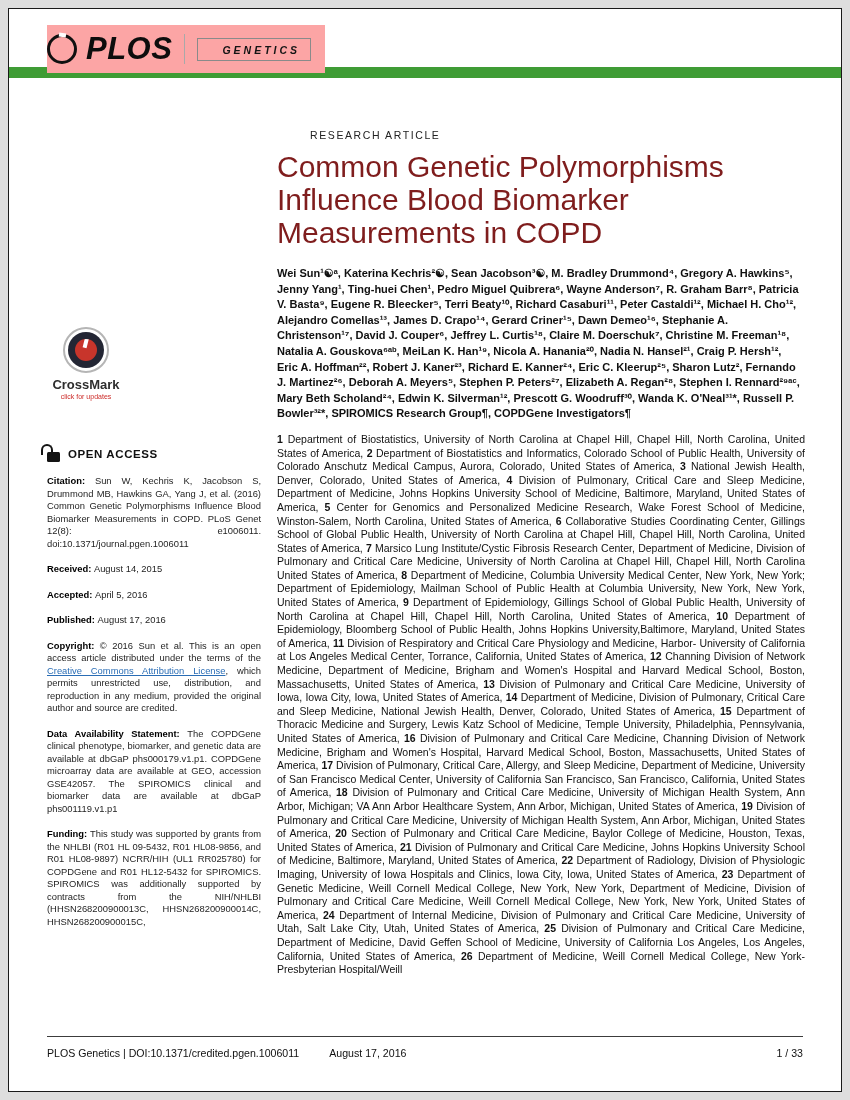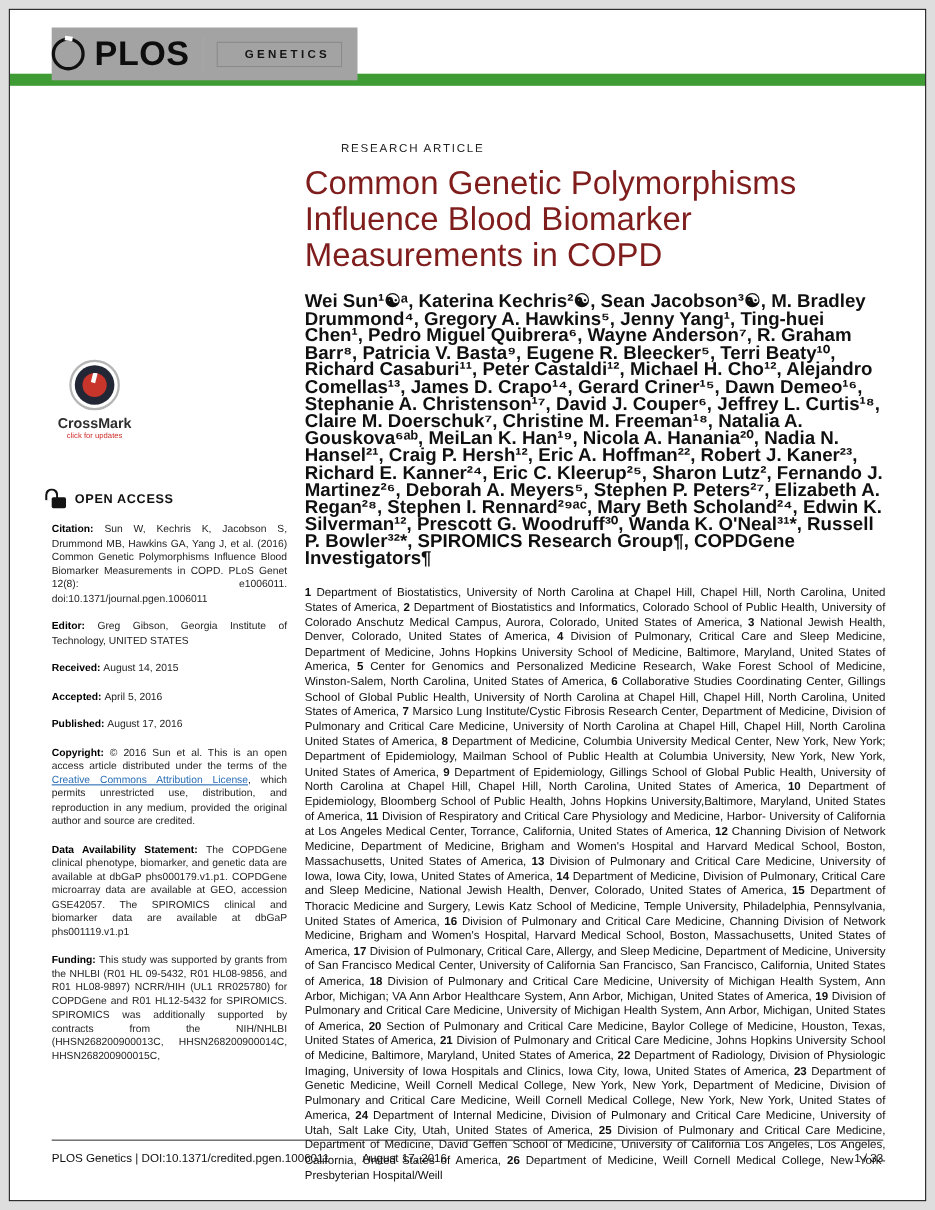--- a/index.html
+++ b/index.html
@@ -1,32 +1,32 @@
 <!DOCTYPE html>
 <html><head>
 <meta charset="utf-8">
 <style>
   html,body { margin:0; padding:0; background:#dedede; font-family:"Liberation Sans", sans-serif; }
   .page { position:relative; width:832px; height:1082px; margin:8px auto; background:#ffffff;
           border:1px solid #1a1a1a; overflow:hidden; }
 
   
   .green-bar { position:absolute; top:58px; left:0; right:0; height:11px; background:#3f9c35; }
-  .masthead { position:absolute; top:16px; left:38px; height:48px; display:flex; align-items:center; z-index:2; background:#a3a3a3; padding-right:14px; }
+  .masthead { position:absolute; top:16px; left:38px; height:48px; display:flex; align-items:center; z-index:2; background:#fca5a5; padding-right:14px;font-style:italic; }
   .plos-ring { width:24px; height:24px; border:3px solid #101010; border-radius:50%; margin-right:9px; position:relative; }
   .plos-ring::after { content:""; position:absolute; width:7px; height:4px; background:#fff; top:-4px; left:9px; transform:rotate(8deg); }
   .plos-word { font-size:31px; font-weight:bold; color:#0d0d0d; letter-spacing:0.5px; }
   .mast-divider { width:1px; height:30px; background:#a9a9a9; margin:0 12px; }
   .journal-box { border:1px solid #8a8a8a; padding:5px 10px 4px 24px; font-size:10.5px; font-weight:bold; letter-spacing:3px; color:#141414; }
 
   
   .main { position:absolute; left:268px; top:120px; width:528px; }
   .kicker { font-size:10.5px; letter-spacing:1.6px; color:#222;padding-left:33px; }
   .title { margin-top:9px; font-size:30px; line-height:33px; color:#7f1d1d; }
-  .authors { margin-top:17px; font-size:17px; line-height:15.6px; font-weight:bold; color:#101010; text-align:left; }
+  .authors { margin-top:17px; font-size:11px; line-height:15.6px; font-weight:bold; color:#101010; text-align:left; }
   .affiliations { margin-top:1px; font-size:10.5px; line-height:13.6px; color:#111; text-align:justify; }
   .affiliations b { font-weight:bold; }
 
   
   .sidebar { position:absolute; left:38px; top:318px; width:214px; }
   .crossmark { width:78px; text-align:center; cursor:pointer; }
   .cm-outer { width:46px; height:46px; border-radius:50%; border:2px solid #b5b5b5; margin:0 auto;
               display:flex; align-items:center; justify-content:center; box-sizing:border-box; }
   .cm-mid { width:36px; height:36px; border-radius:50%; background:#232634; display:flex; align-items:center; justify-content:center; }
   .cm-red { width:22px; height:22px; border-radius:50%; background:#c8352b; position:relative; overflow:hidden; }
@@ -74,21 +74,20 @@
       <div class="cm-sub">click for updates</div>
     </div>
 
     <div class="open-access">
       <span class="lock"></span>
       <span class="oa-text">OPEN ACCESS</span>
     </div>
 
     <div class="side-notes">
         <p class="side-item"><b>Citation: </b>Sun W, Kechris K, Jacobson S, Drummond MB, Hawkins GA, Yang J, et al. (2016) Common Genetic Polymorphisms Influence Blood Biomarker Measurements in COPD. PLoS Genet 12(8): e1006011. doi:10.1371/journal.pgen.1006011</p>
-        <p class="side-item"><b>Editor: </b>Greg Gibson, Georgia Institute of Technology, UNITED STATES</p>
         <p class="side-item"><b>Received: </b>August 14, 2015</p>
         <p class="side-item"><b>Accepted: </b>April 5, 2016</p>
         <p class="side-item"><b>Published: </b>August 17, 2016</p>
         <p class="side-item"><b>Copyright: </b>© 2016 Sun et al. This is an open access article distributed under the terms of the <span class="side-link">Creative Commons Attribution License</span>, which permits unrestricted use, distribution, and reproduction in any medium, provided the original author and source are credited.</p>
         <p class="side-item"><b>Data Availability Statement: </b>The COPDGene clinical phenotype, biomarker, and genetic data are available at dbGaP phs000179.v1.p1. COPDGene microarray data are available at GEO, accession GSE42057. The SPIROMICS clinical and biomarker data are available at dbGaP phs001119.v1.p1</p>
         <p class="side-item"><b>Funding: </b>This study was supported by grants from the NHLBI (R01 HL 09-5432, R01 HL08-9856, and R01 HL08-9897) NCRR/HIH (UL1 RR025780) for COPDGene and R01 HL12-5432 for SPIROMICS. SPIROMICS was additionally supported by contracts from the NIH/NHLBI (HHSN268200900013C, HHSN268200900014C, HHSN268200900015C,</p>
       </div>
   </div>
 
   <div class="main">

